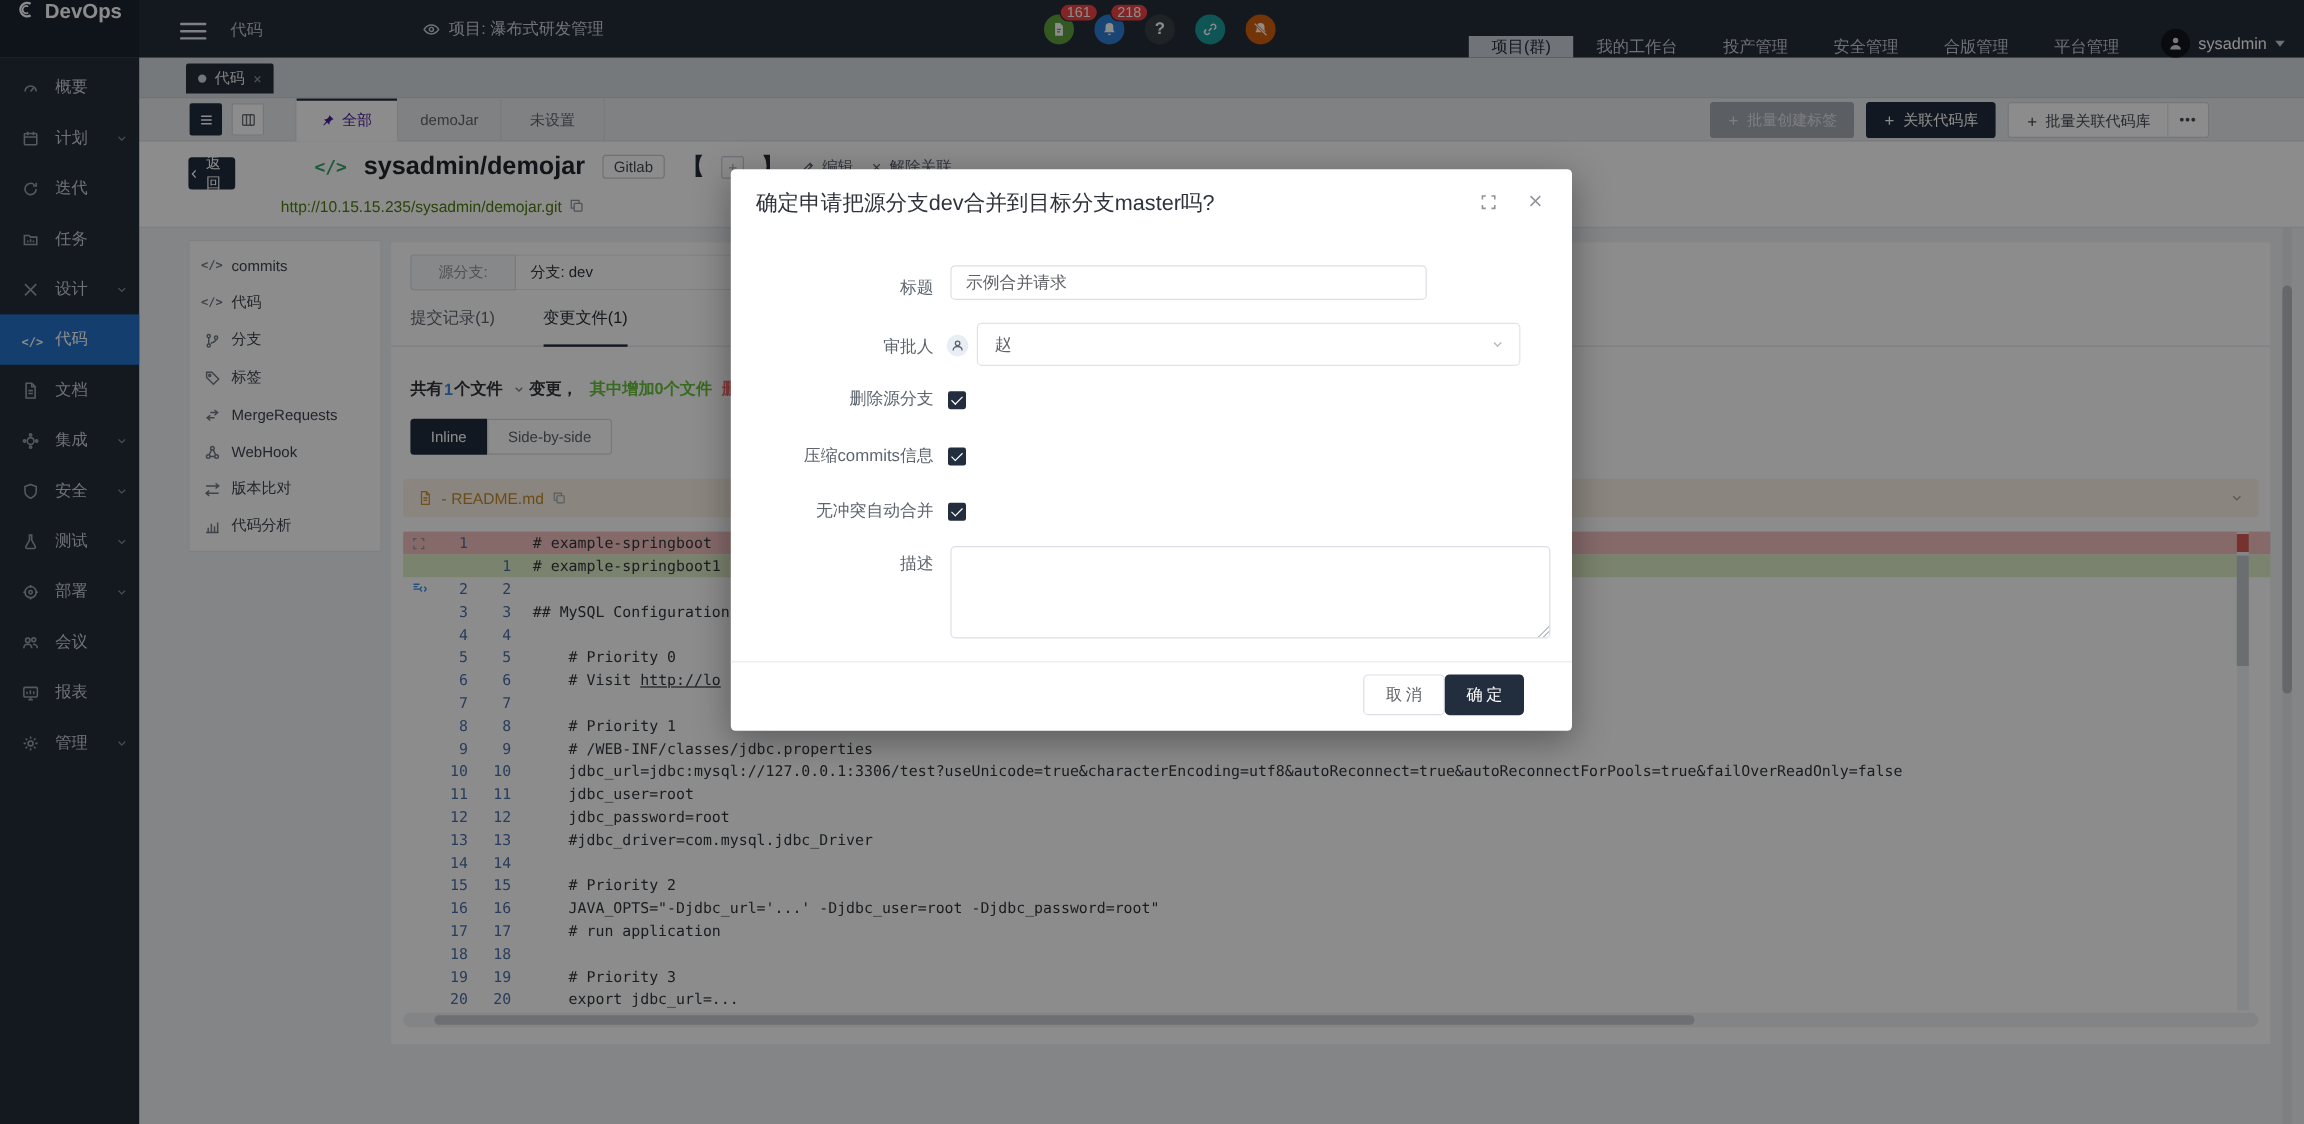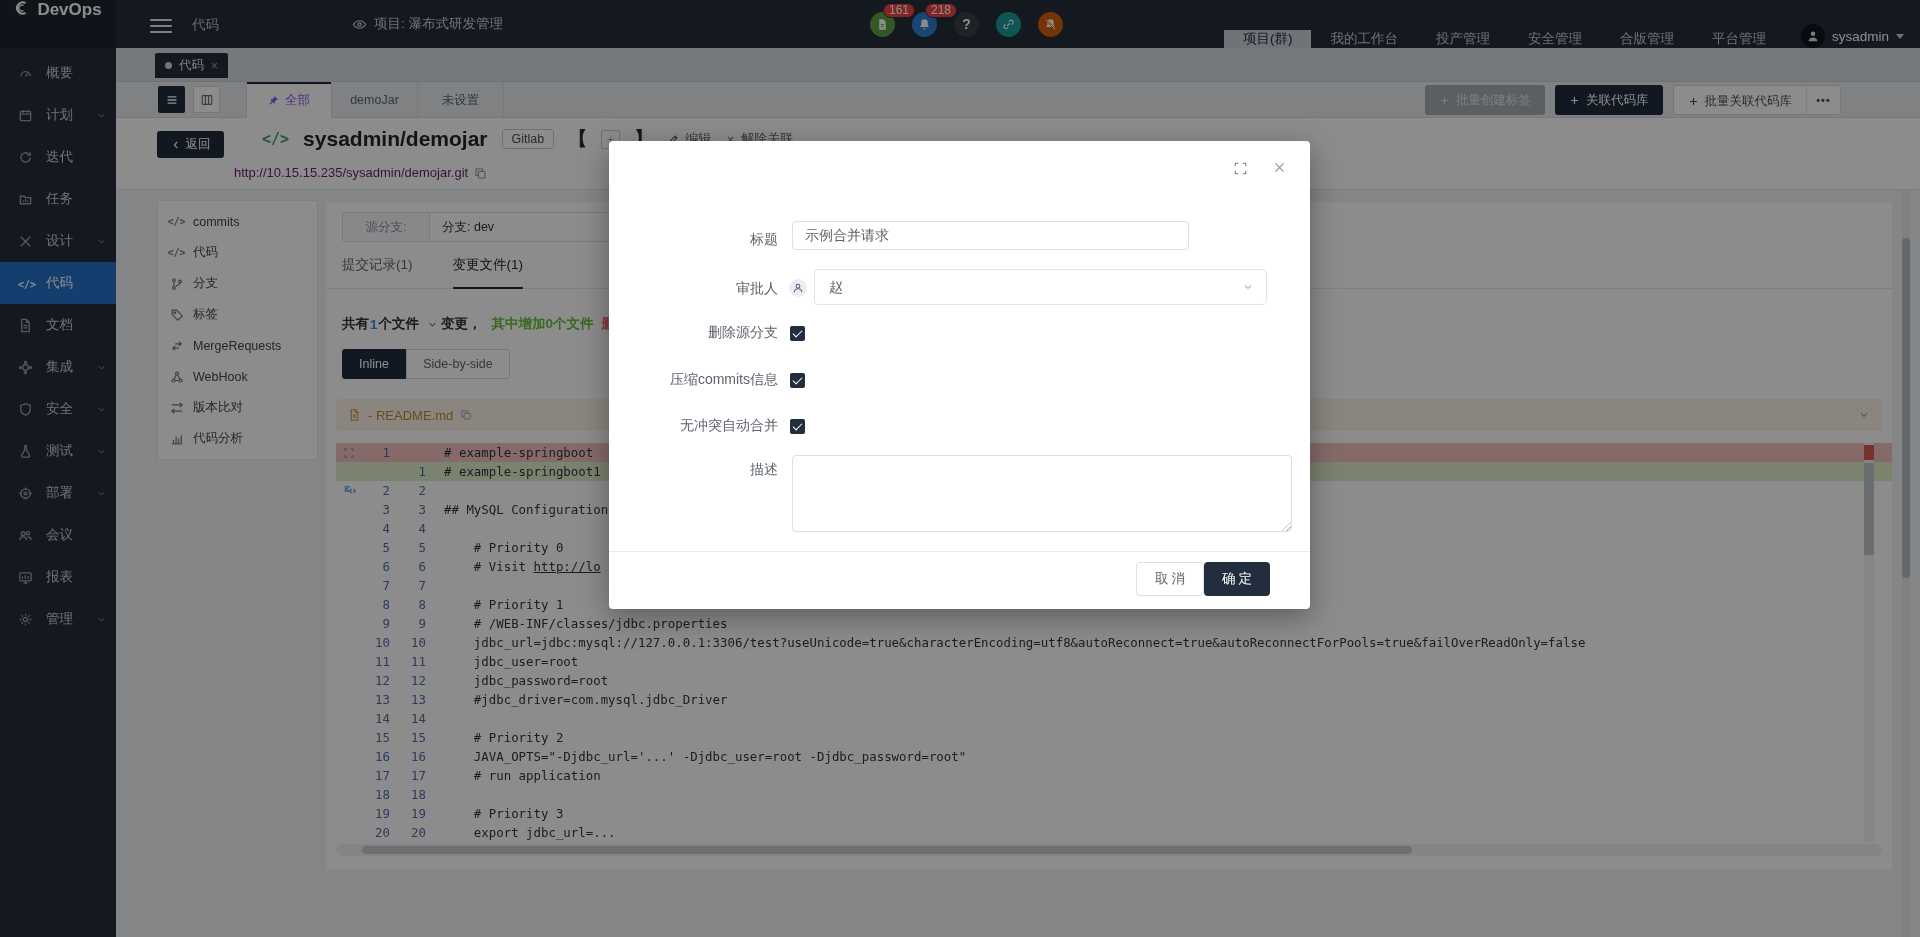--- a/index.html
+++ b/index.html
@@ -41,40 +41,40 @@
 
   
   .toolbar{position:absolute;left:116px;right:0;top:82px;height:36px;background:#e9ecef;border-bottom:1px solid #d8dbdf}
   .view-btns{position:absolute;left:42px;top:4px;display:flex;gap:8px}
   .vb{width:27px;height:27px;border-radius:2px;display:flex;align-items:center;justify-content:center;cursor:pointer}
   .vb.on{background:#222d3d;color:#fff}
   .vb.off{background:#fff;border:1px solid #d4d8dd;color:#6a7178}
   .repo-tabs{position:absolute;left:130px;top:0;height:36px;display:flex}
   .rtab{width:86px;height:36px;display:flex;align-items:center;justify-content:center;gap:6px;font-size:12.5px;color:#5f6670;border-right:1px solid #d8dbdf;cursor:pointer}
   .rtab:first-child{border-left:1px solid #d8dbdf}
-  .rtab.active{background:#fff;color:#8b5cf6;box-shadow:inset 0 2px 0 #222d3d}
+  .rtab.active{background:#fff;color:#4c1d95;box-shadow:inset 0 2px 0 #222d3d}
   .tb-actions{position:absolute;right:79px;top:3px;display:flex;gap:10px;height:30px;align-items:center}
   .btn{height:30px;padding:0 14px;font-size:12.5px;border-radius:3px;display:flex;align-items:center;gap:6px;cursor:pointer;white-space:nowrap}
   .btn.disabled{background:#a7adb7;color:#e2e5ea}
   .btn.primary{background:#222d3d;color:#fff}
   .btn-group{display:flex;height:30px;background:#fff;border:1px solid #d4d8dd;border-radius:3px}
   .btn-group .btn{background:transparent;color:#454c55}
   .more-btn{width:34px;border-left:1px solid #e2e5e9;display:flex;align-items:center;justify-content:center;color:#454c55;cursor:pointer;font-weight:bold;letter-spacing:1px;font-size:11px}
 
   
   .repo-header{position:absolute;left:116px;right:0;top:118px;height:72px;background:#fff;border-bottom:1px solid #e3e6ea}
-  .back{position:absolute;left:41px;top:13px;width:67px;height:27px;background:#222d3d;color:#fff;font-size:12.5px;display:flex;align-items:center;justify-content:center;gap:5px;border-radius:3px;cursor:pointer}
+  .back{position:absolute;left:41px;top:13px;width:39px;height:27px;background:#222d3d;color:#fff;font-size:12.5px;display:flex;align-items:center;justify-content:center;gap:5px;border-radius:3px;cursor:pointer}
   .rh-main{position:absolute;left:146px;top:8px;display:flex;align-items:center;gap:14px}
   .code-ico{color:#3da56b;font:700 15px "DejaVu Sans Mono",monospace}
   .rtitle{font-size:21px;font-weight:700;color:#20252c}
   .gitbadge{border:1px solid #c9cfd6;border-radius:3px;padding:2px 9px;font-size:12.5px;color:#454c55}
   .brkt{font-size:19px;font-weight:700;color:#262d3a}
   .imgbox{width:19px;height:19px;border:1px solid #c9ced5;border-radius:2px;display:flex;align-items:center;justify-content:center;color:#a9aeb6;font-size:13px}
   .hact{display:flex;gap:5px;color:#5a6170;font-size:13px;align-items:center;cursor:pointer}
-  .url-row{position:absolute;left:118px;top:47px;display:flex;align-items:flex-end;gap:6px;color:#701a75;font-size:13px}
+  .url-row{position:absolute;left:118px;top:47px;display:flex;align-items:flex-start;gap:6px;color:#4d7c0f;font-size:13px}
   .copy-ic{color:#8f959d;cursor:pointer}
 
   
   .content{position:absolute;left:116px;right:0;top:190px;bottom:0;background:#f0f2f5}
   .repo-menu{position:absolute;left:41px;top:10px;width:161px;background:#fff;border:1px solid #e7eaee;padding:5px 0}
   .rm-item{height:31px;display:flex;align-items:center;gap:9px;padding-left:11px;font-size:12.5px;color:#3f4650;cursor:pointer}
   .rm-item .ic{width:15px;color:#727a87}
   .rm-mono{font:700 10px "DejaVu Sans Mono",monospace;color:#727a87}
 
   .main-card{position:absolute;left:210px;top:12px;width:1566px;min-height:668px;background:#fff;padding-bottom:6px}
@@ -781,20 +781,21 @@
   </div>
         </div>
       <div class="hsb">
           <div class="hthumb"></div>
         </div>
     </div>
   </div>
 
   <div class="overlay"></div>
   <div class="modal">
+    <div class="m-title">确定申请把源分支dev合并到目标分支master吗?</div>
     <span class="m-expand">
         <svg width="15" height="15" viewBox="0 0 16 16" fill="none" stroke="currentColor" stroke-width="1.4">
           <path d="M2.5 5.5v-3h3M10.5 2.5h3v3M13.5 10.5v3h-3M5.5 13.5h-3v-3"></path>
         </svg>
       </span>
     <span class="m-close">
         <svg width="13" height="13" viewBox="0 0 16 16" fill="none" stroke="currentColor" stroke-width="1.5">
           <path d="M3 3l10 10M13 3L3 13"></path>
         </svg>
       </span>

